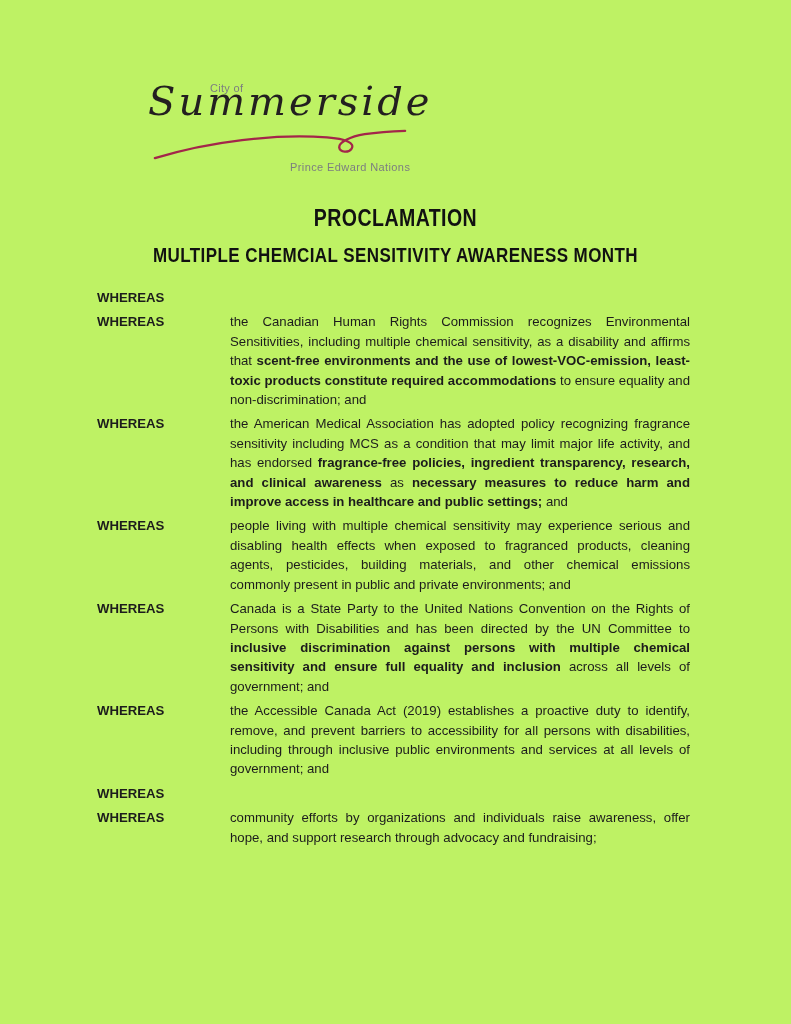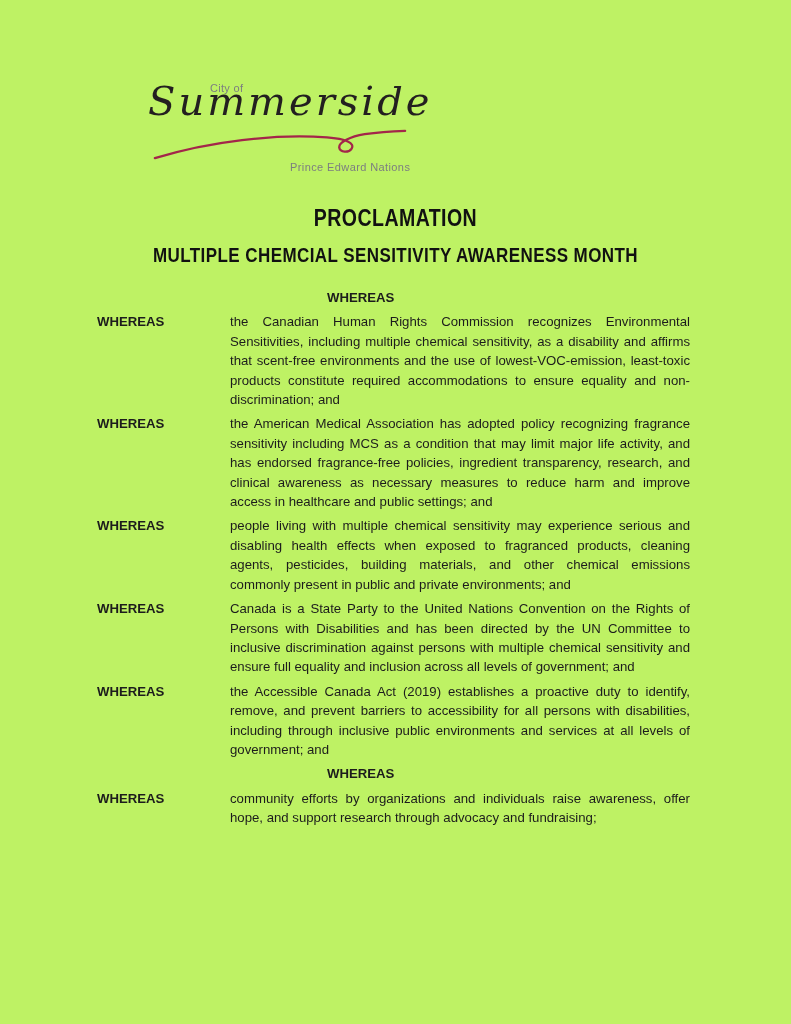--- a/index.html
+++ b/index.html
@@ -84,39 +84,38 @@
   
   .whereas-list {
     position: absolute;
     left: 97px;
     top: 288px;
     width: 593px;
   }
   .clause {
     display: flex;
     margin-bottom: 5px;
-    justify-content: center;
   }
   .clause-label {
     width: 133px;
     flex: 0 0 133px;
     font-weight: bold;
     font-size: 13.2px;
     line-height: 19.4px;
     color: #1c1c1c;
   }
   .clause-body {
     flex: 1 1 auto;
     font-size: 13.2px;
     line-height: 19.4px;
     color: #1c1c1c;
     text-align: justify;
     text-justify: inter-word;
   }
-  .clause-body .b { font-weight: normal; }
+  .clause-body .b { font-weight: bold; }
 </style>
 </head>
 <body>
 
 <div class="page">
 
   <div class="logo">
     <span class="logo-city-of">City of</span>
     <span class="logo-script">Summerside</span>
     <svg class="logo-swoosh" viewBox="0 0 270 34" aria-hidden="true">

